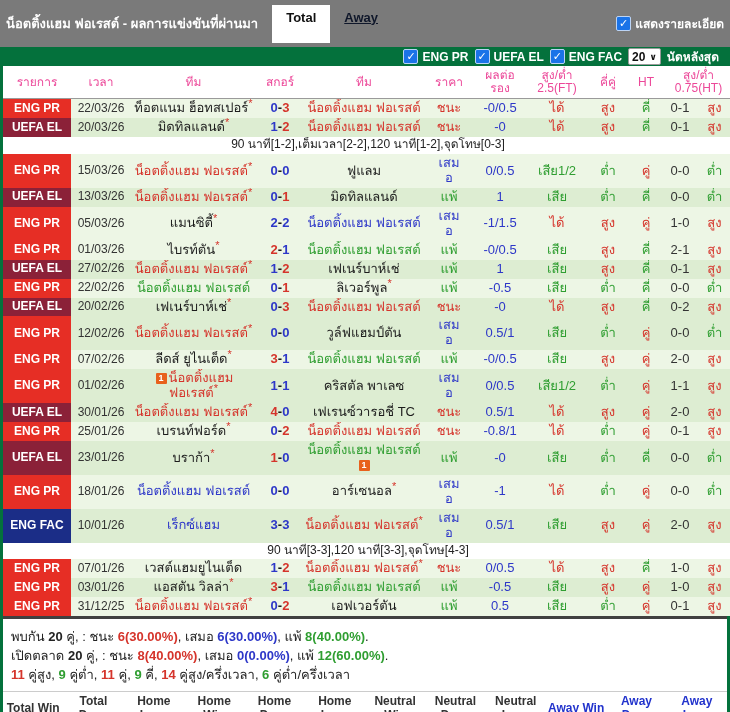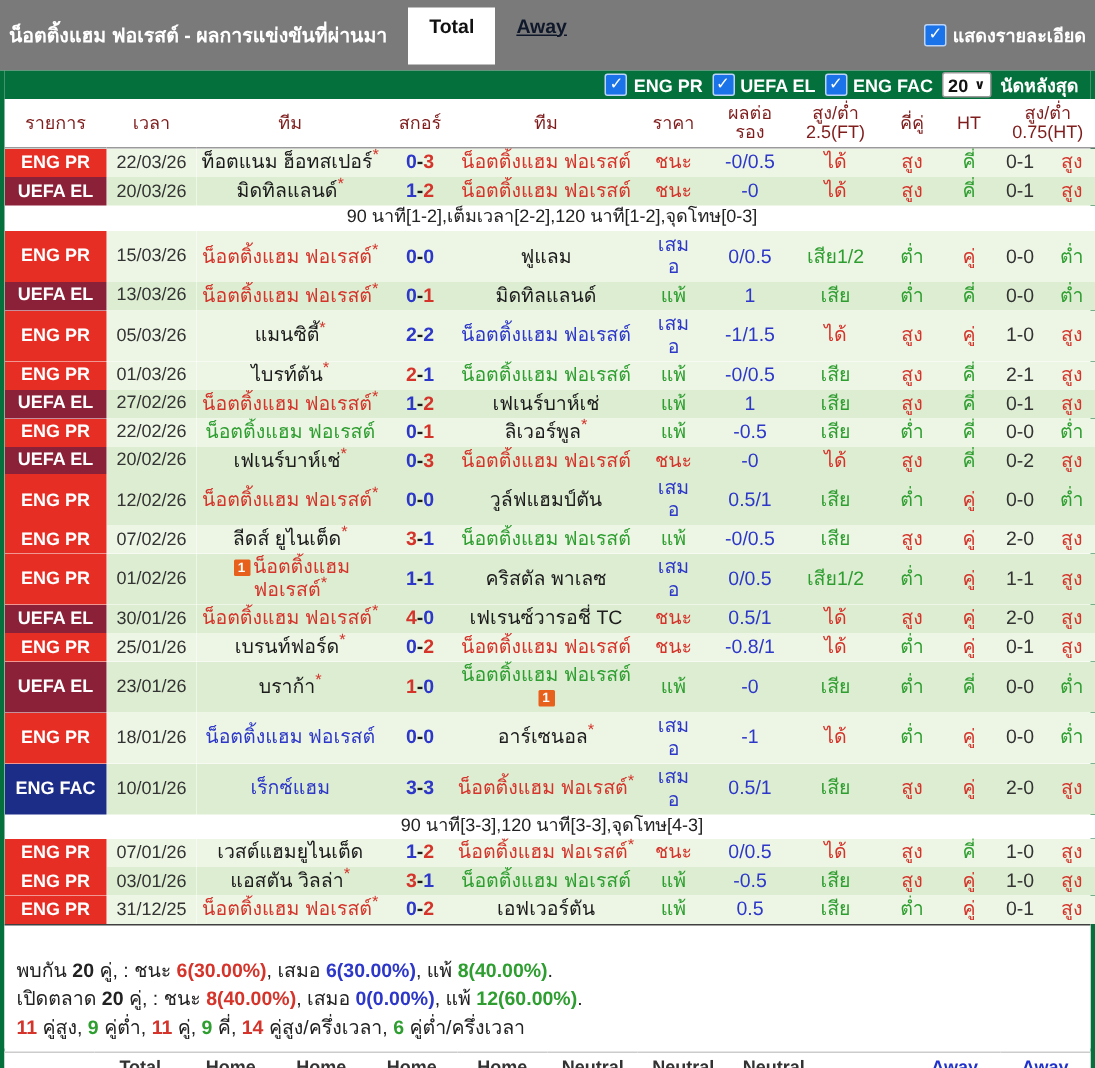--- a/index.html
+++ b/index.html
@@ -16,42 +16,42 @@
       color:#fff;font-size:11px;line-height:13px;text-align:center;font-weight:bold;}
   .greenbar{background:#04713c;height:19px;display:flex;align-items:center;justify-content:flex-end;
             gap:6px;padding:0 8px;box-sizing:border-box;color:#fff;font-weight:bold;font-size:12px;}
   .greenbar .grp{display:flex;align-items:center;gap:4px;}
   .select{background:#fff;color:#111;font-weight:bold;border:1px solid #999;border-radius:2px;
           padding:0 3px;height:15px;display:inline-flex;align-items:center;gap:4px;font-size:12px;}
   .caret{font-size:9px;}
   .frame{border-left:3px solid #04713c;border-right:3px solid #04713c;box-sizing:border-box;width:730px;}
   table.main{border-collapse:collapse;table-layout:fixed;width:724px;}
   table.main td{text-align:center;vertical-align:middle;padding:2px 0;line-height:1.15;overflow:hidden;}
-  tr.hdr td{font-size:12px;color:#7f1d1d;background:#fff;border-bottom:1px solid #9a9a9a;
+  tr.hdr td{font-size:12px;color:#ec4899;background:#fff;border-bottom:1px solid #9a9a9a;
             white-space:pre-line;padding:3px 0;line-height:1.1;}
   tr.stripe-l td{background:#edf6e5;}
   tr.stripe-d td{background:#ddedd2;}
   td.badge{color:#fff;font-weight:bold;font-size:12px;}
   .lg-pr{background:#e62e25 !important;}
   .lg-el{background:#8b2138 !important;}
   .lg-fac{background:#1b2d87 !important;}
   td.date{font-size:12px;color:#333;}
   .c-k{color:#1c1c1c;}
   .c-r{color:#d5342b;}
   .c-b{color:#2d37c8;}
   .c-g{color:#2f9e31;}
   .teamcell{font-size:13px;}
   .star{color:#d5342b;font-size:11px;vertical-align:super;line-height:0;}
   .card{display:inline-block;width:11px;height:11px;background:#e8611c;color:#fff;font-size:9px;
         line-height:11px;text-align:center;font-weight:bold;border-radius:1px;margin:0 2px;vertical-align:1px;}
   td.score{font-weight:bold;font-size:13px;}
   td.res{white-space:pre-line;font-size:13px;margin-top:38px;}
   td.ht{color:#333;font-size:13px;}
   tr.note-row td{background:#fff;font-size:12px;color:#222;padding:1px 0 2px;}
-  .summary{background:#fff;border-top:1px solid #404040;padding:21px 8px 4px;}
+  .summary{background:#fff;border-top:3px solid #404040;padding:9px 8px 4px;}
   .summary .line{font-size:13px;line-height:1.45;color:#222;}
   .b{font-weight:bold;}
   table.stats{border-collapse:collapse;table-layout:fixed;width:724px;margin-top:2px;}
   table.stats td{text-align:center;vertical-align:middle;font-size:12px;color:#333;line-height:1.15;}
   tr.stats-hdr td{font-weight:bold;border-top:1px solid #ccc;border-bottom:3px solid #14532d;
                   padding:3px 1px;background:#fff;word-wrap:break-word;}
   tr.stats-cnt td{background:#e9f5e1;padding:4px 0;border-bottom:1px solid #d6e6cc;}
   .away-hl{color:#2233cc !important;font-weight:bold;}
 </style>
 </head>

